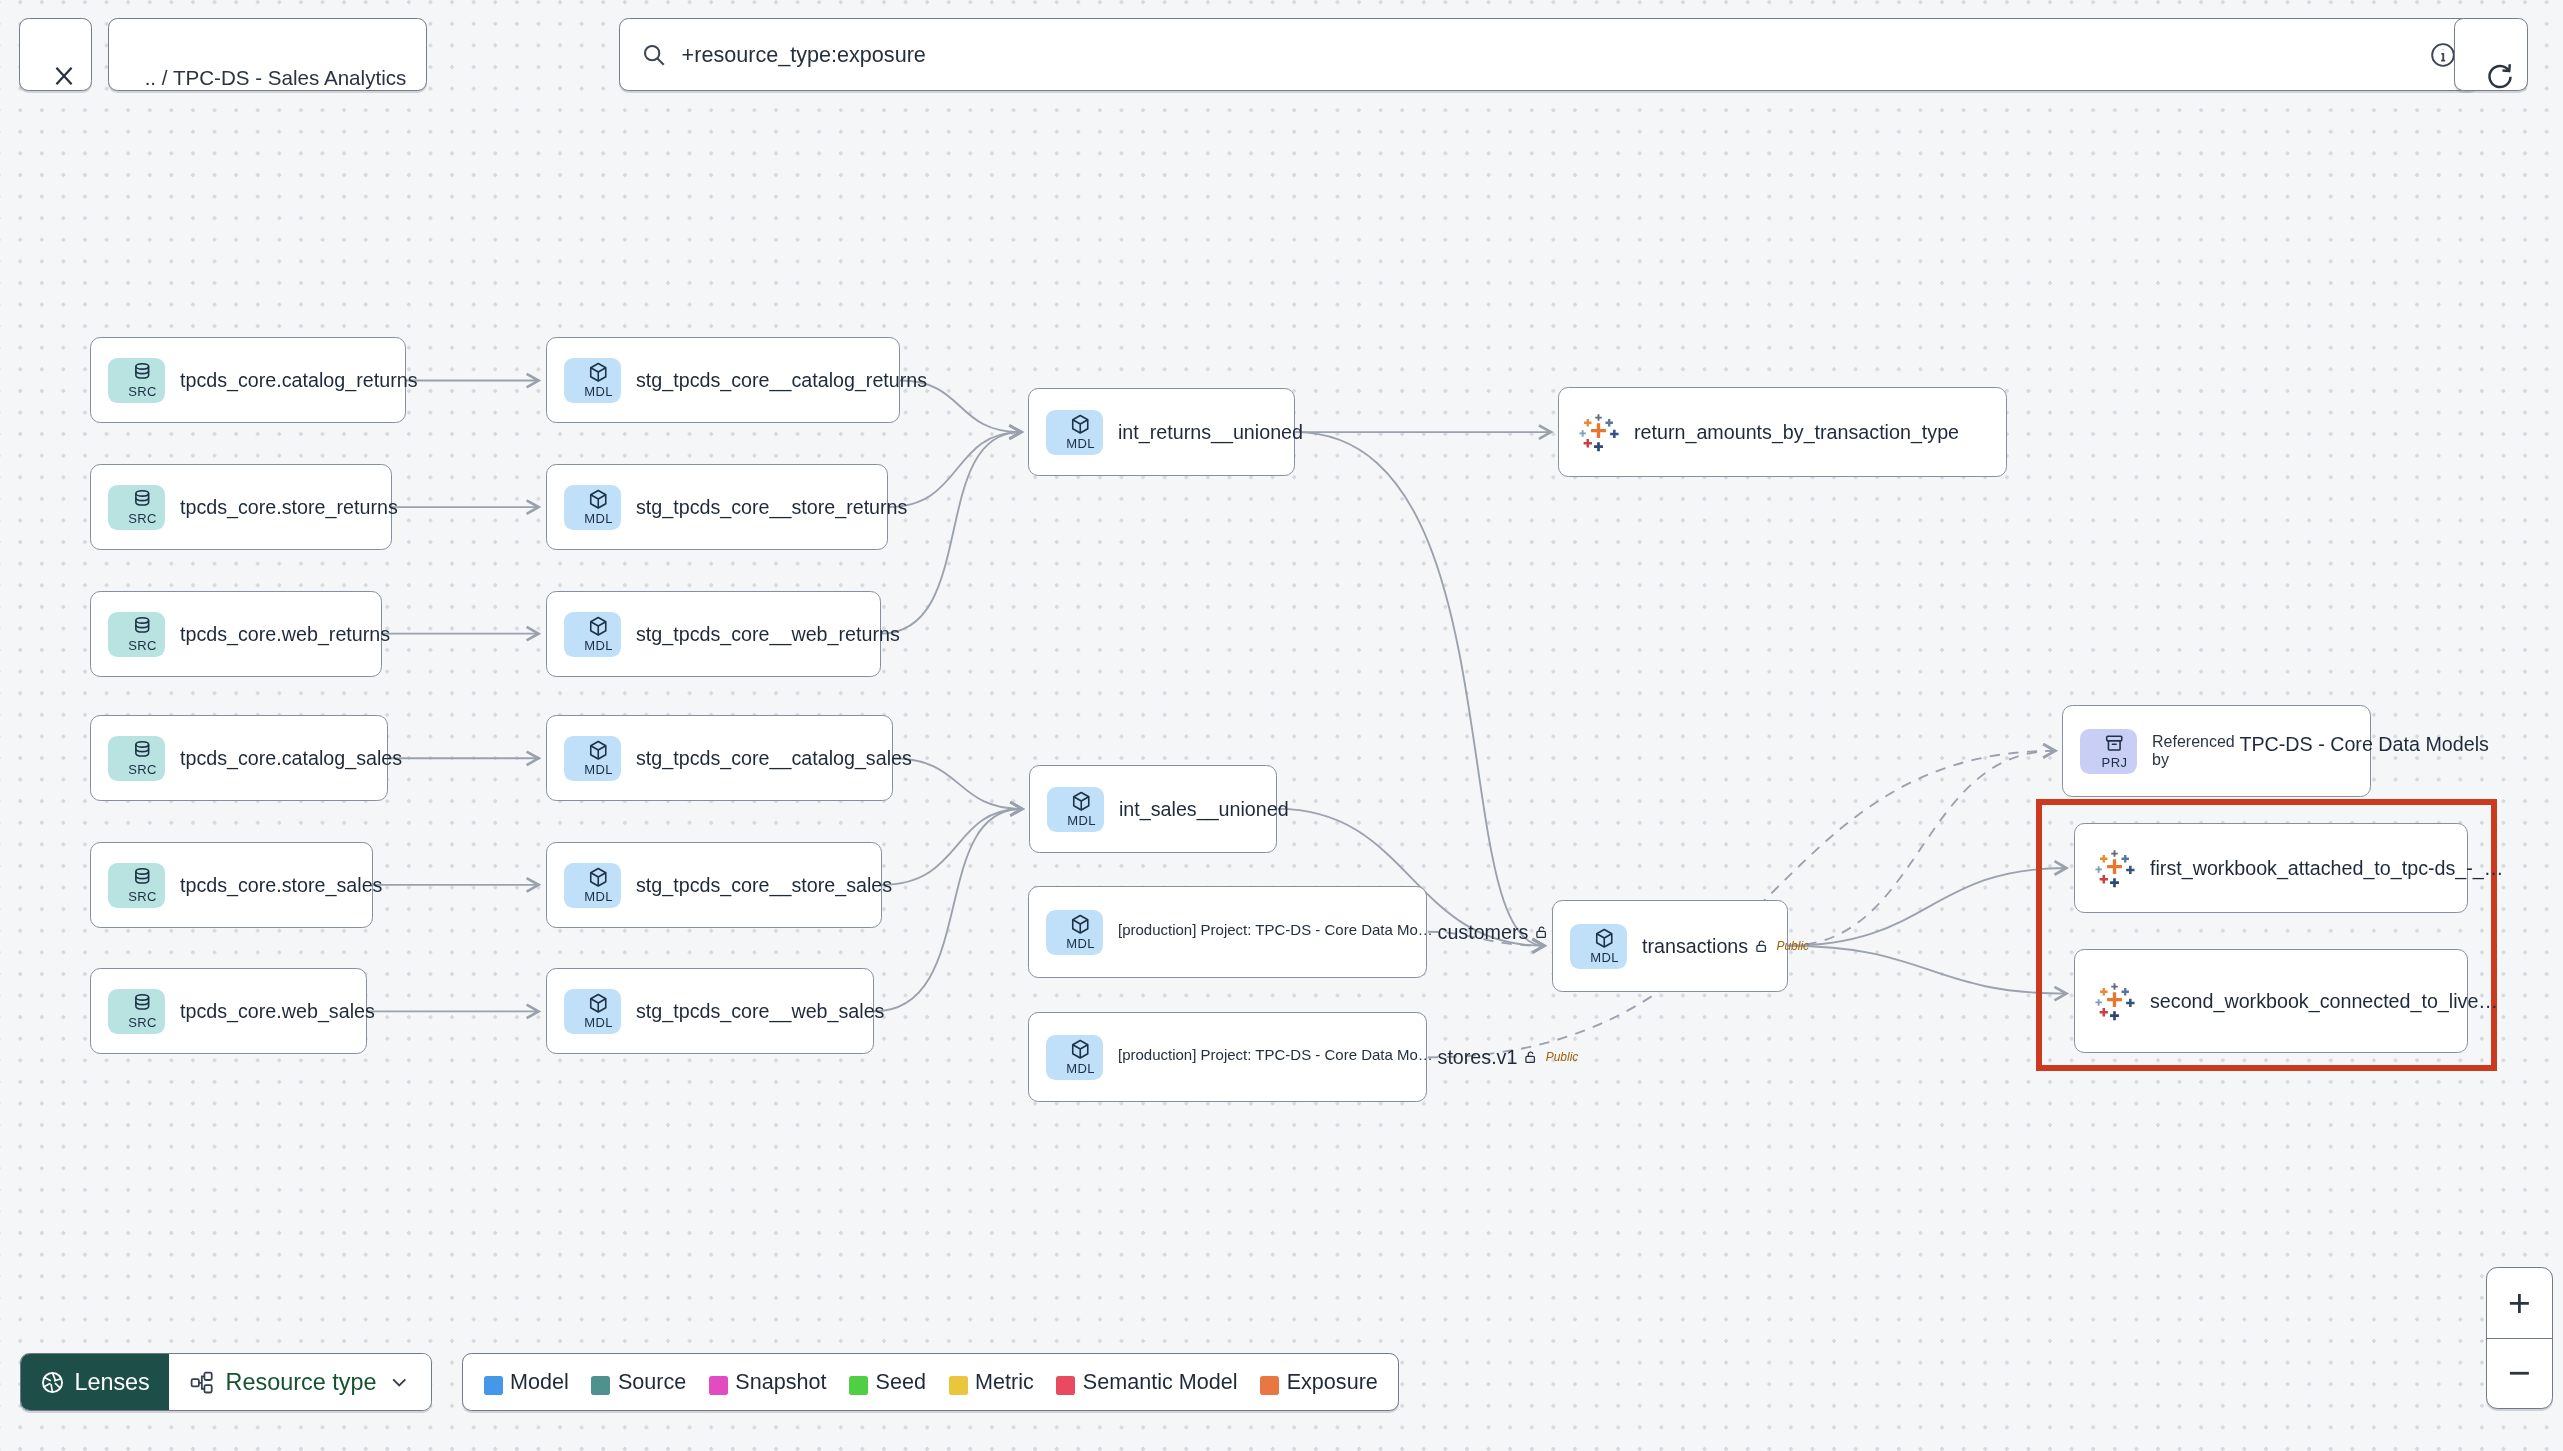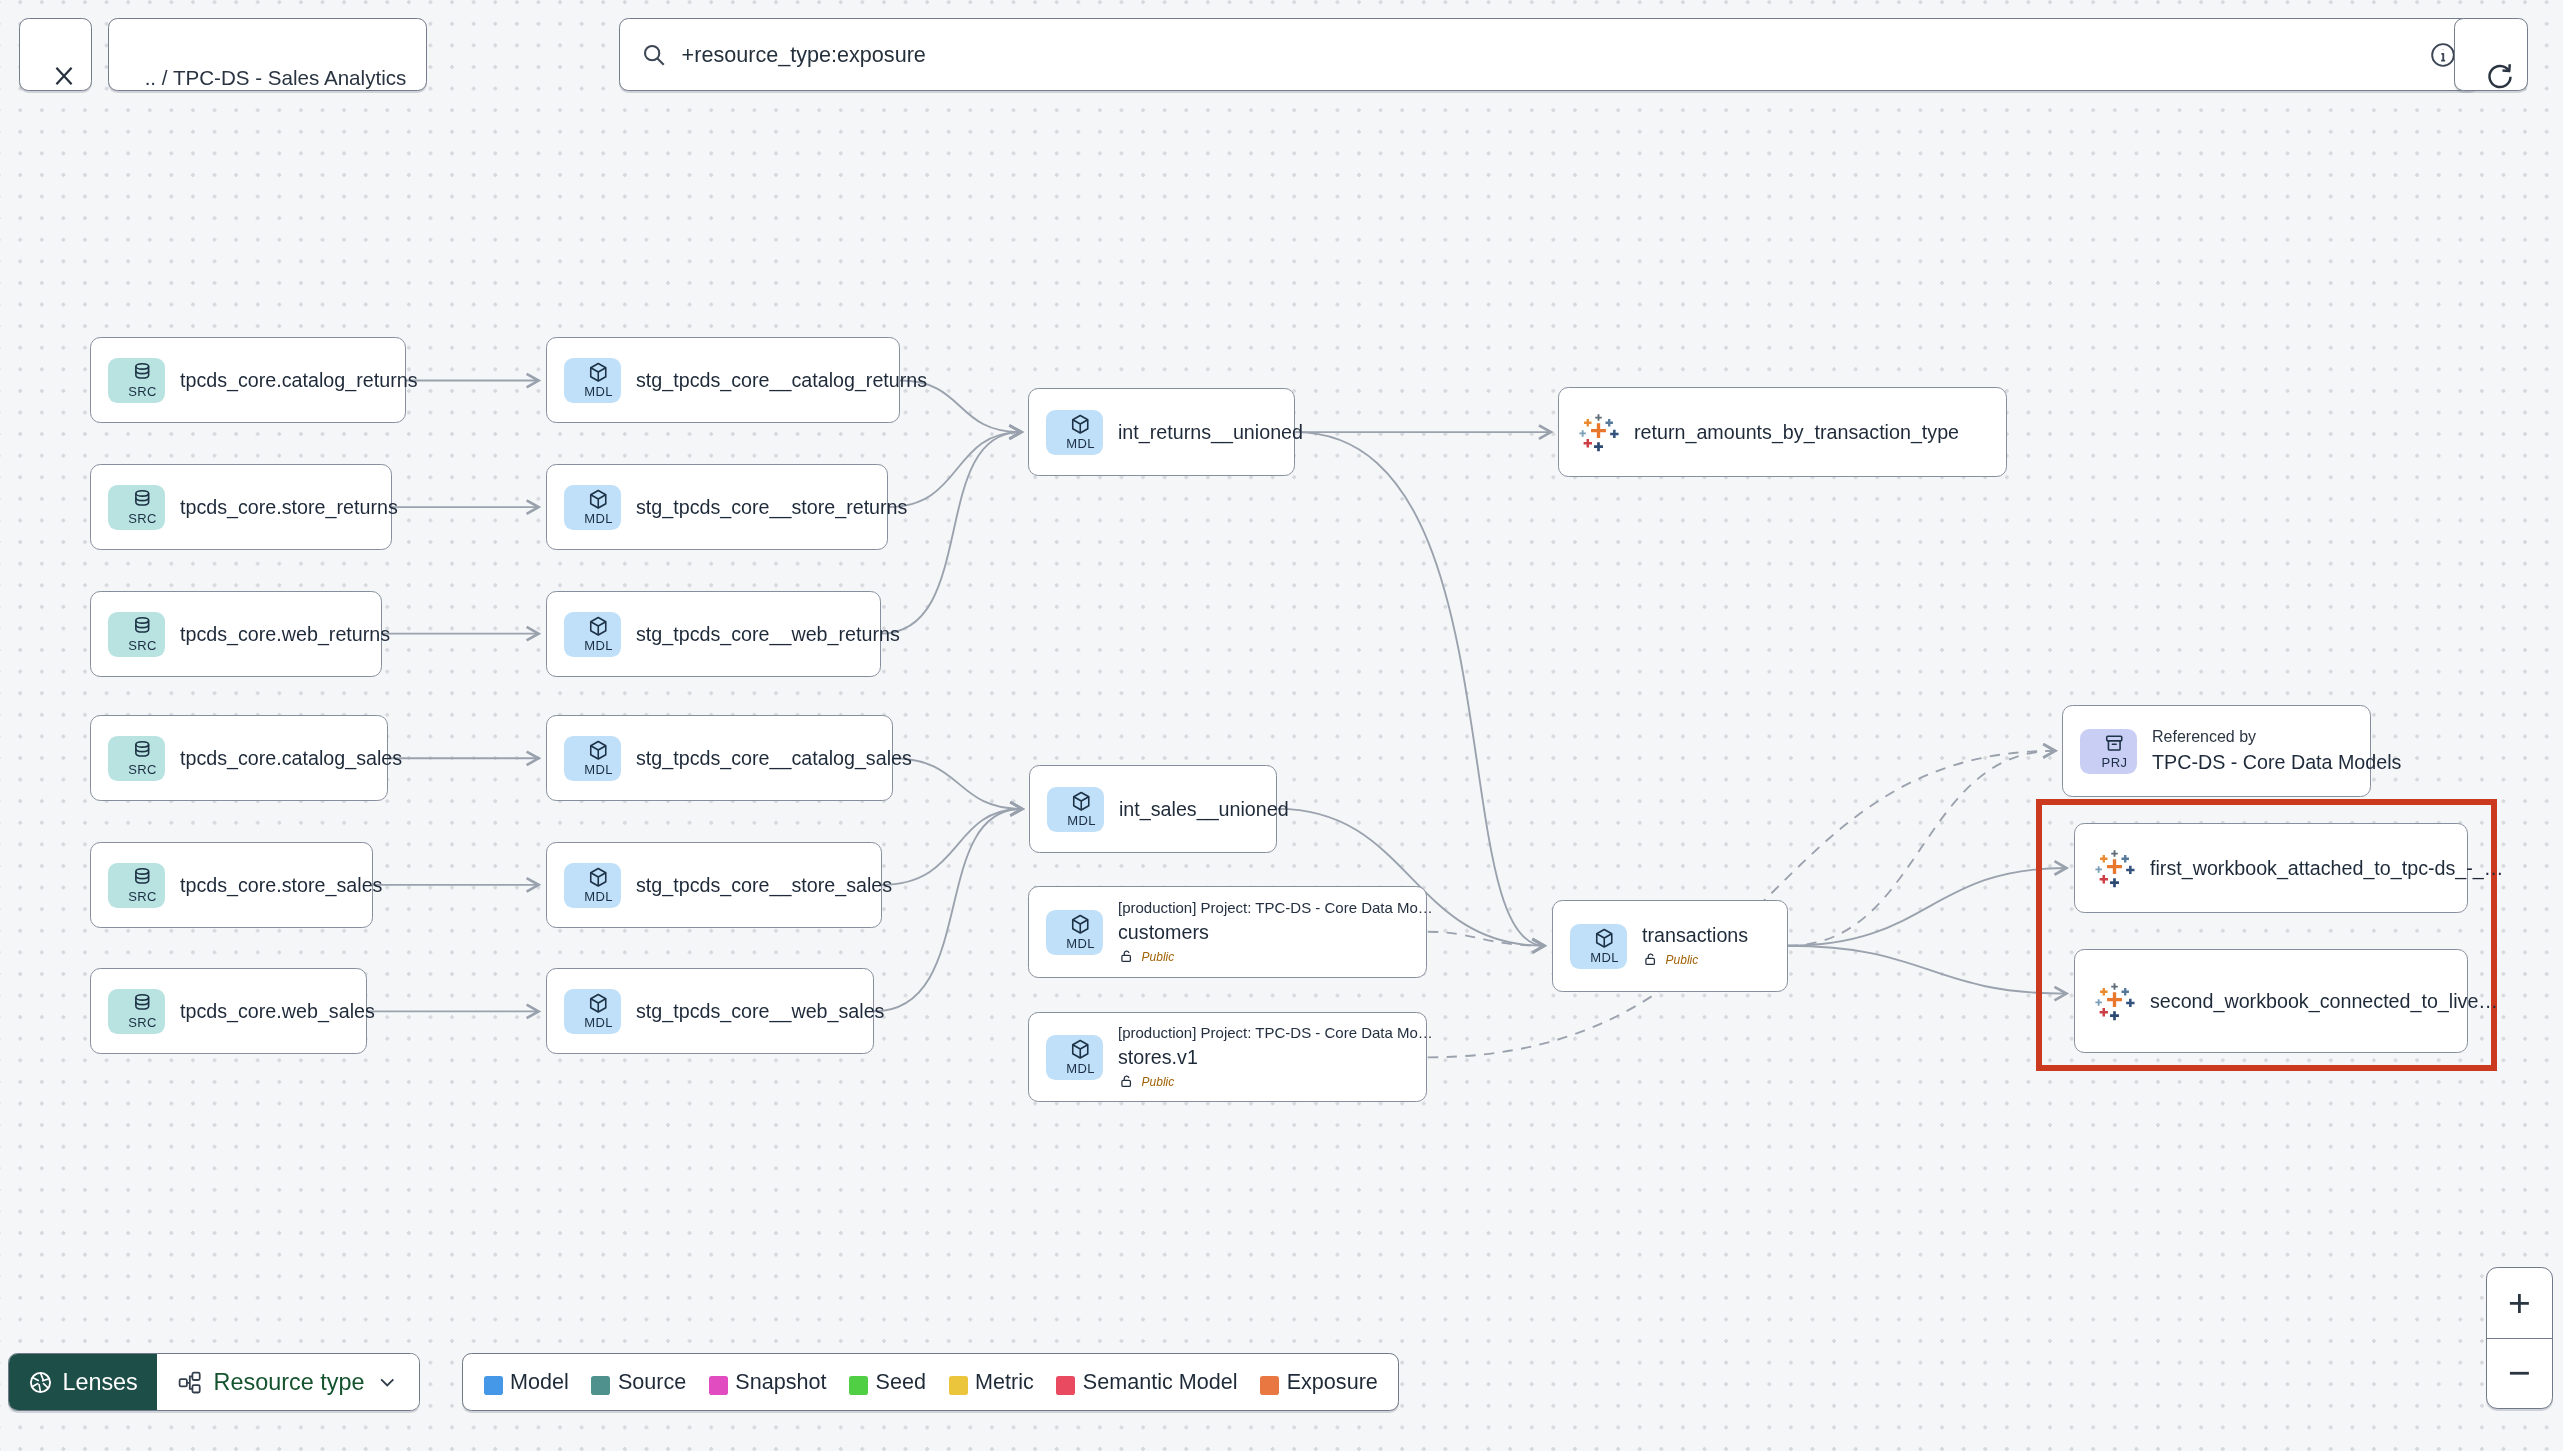--- a/index.html
+++ b/index.html
@@ -19,33 +19,33 @@
   .searchbar input{flex:1;border:none;outline:none;font-size:21.6px;color:#25303d;
     font-family:"Liberation Sans",sans-serif;background:transparent;margin-left:13px;}
   
   .node{position:absolute;background:#fff;border:1.9px solid #868f9d;border-radius:10.3px;
     box-sizing:border-box;display:flex;align-items:center;}
   .tile{width:45px;height:45px;border-radius:9.4px;margin-left:17px;flex:none;
     display:flex;flex-direction:column;align-items:center;justify-content:center;padding-left:12px;}
   .tile.src{background:#b9e3e1}.tile.mdl{background:#bfe0f8}.tile.prj{background:#c9cef5}
   .tile .bdg{font-size:13px;color:#1c2f45;letter-spacing:0.4px;margin-top:0px;}
   .nlabel{margin-left:15px;font-size:19.7px;color:#1e2a39;white-space:nowrap;}
-  .lines{margin-left:15px;display:flex;flex-direction:column;gap:4.7px;}
+  .lines{margin-left:15px;display:flex;flex-direction:row;gap:4.7px;}
   .meta{font-size:15px;color:#243040;white-space:nowrap;}
   .nname{font-size:19.7px;color:#1e2a39;white-space:nowrap;}
   .pub{font-size:12px;color:#a16207;display:flex;align-items:center;gap:6.6px;font-style:italic;}
   .refTitle{font-size:16px;color:#2a3542;}
   .tabicon{margin-left:19px;flex:none;}
   .redbox{position:absolute;border:6.6px solid #cb3a1e;box-sizing:border-box;}
   
   svg.edgelayer{position:absolute;left:0;top:0;}
   .edge{fill:none;stroke:#9aa2ae;stroke-width:2;}
   .edge.dashed{stroke-dasharray:11 9;}
   
-  .lensgroup{position:absolute;left:8px;top:1353px;height:58px;border:1.9px solid #6f7987;
+  .lensgroup{position:absolute;left:20px;top:1353px;height:58px;border:1.9px solid #6f7987;
     border-radius:9.4px;overflow:hidden;display:flex;box-sizing:border-box;
     box-shadow:0 1.9px 0 rgba(95,105,120,.25);}
   .lensbtn{background:#1d4e48;color:#fff;display:flex;align-items:center;gap:9.4px;
     padding:0 19px;font-size:23.4px;}
   .rtbtn{background:#fff;display:flex;align-items:center;gap:11.2px;padding:0 20.6px;
     font-size:23.4px;color:#14532d;}
   .legend{position:absolute;left:462px;top:1353px;height:58px;background:#fff;
     border:1.9px solid #6f7987;border-radius:9.4px;box-sizing:border-box;display:flex;
     align-items:center;padding:0 20.6px;gap:22.5px;box-shadow:0 1.9px 0 rgba(95,105,120,.25);}
   .litem{display:flex;align-items:flex-end;gap:7.5px;font-size:21.6px;color:#1f2a38;white-space:nowrap;}

